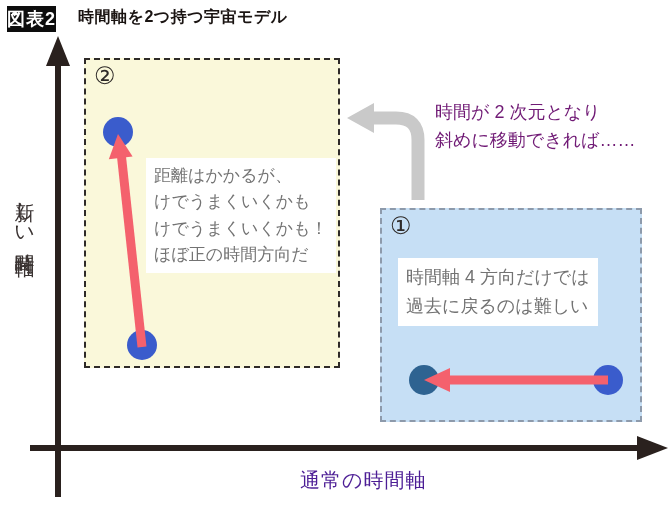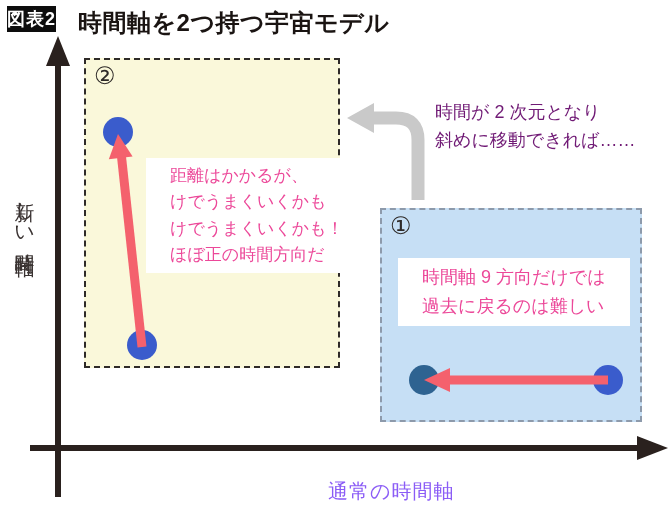--- a/index.html
+++ b/index.html
@@ -7,50 +7,50 @@
     position:relative;width:670px;height:506px;background:#ffffff;
     font-family:"Liberation Sans","DejaVu Sans",sans-serif;overflow:hidden;
   }
   
   .title-badge{
     position:absolute;left:7px;top:6px;width:49px;height:26px;
     background:#0d0d0d;color:#ffffff;font-weight:bold;font-size:18px;
     display:flex;align-items:center;justify-content:center;letter-spacing:1px;
   }
   .title-text{
-    position:absolute;left:78px;top:7px;font-size:24px;font-weight:bold;color:#1a1412;
+    position:absolute;left:78px;top:7px;font-size:16px;font-weight:bold;color:#1a1412;
     letter-spacing:0.5px;
   }
   
   .panel{position:absolute;box-sizing:border-box;}
   .panel-2{
     left:84px;top:58px;width:256px;height:310px;
     background:#faf8da;border:2px dashed #2e2a28;
   }
   .panel-1{
     left:380px;top:208px;width:262px;height:214px;
     background:#c6dff5;border:2px dashed #8d9aab;
   }
   .circled-num{
     position:absolute;left:8px;top:4px;font-size:24px;color:#2e2a28;line-height:1;
   }
   .note{
-    position:absolute;background:#ffffff;color:#ec4899;
-    font-size:17px;line-height:1.55;padding:5px 24px;white-space:nowrap;
+    position:absolute;background:#ffffff;color:#737373;
+    font-size:17px;line-height:1.55;padding:5px 8px;white-space:nowrap;
   }
   .note-2{left:60px;top:98px;}
   .note-1{left:16px;top:48px;font-size:18px;line-height:1.6;}
   
   .annotation{
     position:absolute;left:435px;top:99px;font-size:18px;line-height:1.55;
     color:#701a75;white-space:nowrap;
   }
   
   .x-label{
-    position:absolute;left:300px;top:478px;font-size:20px;color:#8b5cf6;letter-spacing:1px;margin-left:28px;
+    position:absolute;left:300px;top:467px;font-size:20px;color:#4c1d95;letter-spacing:1px;
   }
   .y-label{
     position:absolute;left:12px;top:186px;font-size:20px;color:#3a3332;
     writing-mode:vertical-rl;text-orientation:upright;letter-spacing:2px;
   }
   svg.overlay{position:absolute;left:0;top:0;pointer-events:none;}
 </style>
 </head>
 <body>
 
@@ -65,21 +65,21 @@
       <div>距離はかかるが、</div>
       <div>けでうまくいくかも</div>
       <div>けでうまくいくかも！</div>
       <div>ほぼ正の時間方向だ</div>
     </div>
   </div>
 
   <div class="panel panel-1">
     <div class="circled-num">①</div>
     <div class="note note-1">
-      <div>時間軸 9 方向だけでは</div>
+      <div>時間軸 4 方向だけでは</div>
       <div>過去に戻るのは難しい</div>
     </div>
   </div>
 
   <svg class="overlay" width="670" height="506" viewBox="0 0 670 506">
 
     <line x1="58" y1="62" x2="58" y2="497" stroke-width="6" stroke="#2a211e"></line>
     <polygon points="58,36 46,66 70,66" fill="#2a211e"></polygon>
 
     <line x1="30" y1="448" x2="640" y2="448" stroke-width="6" stroke="#2a211e"></line>

